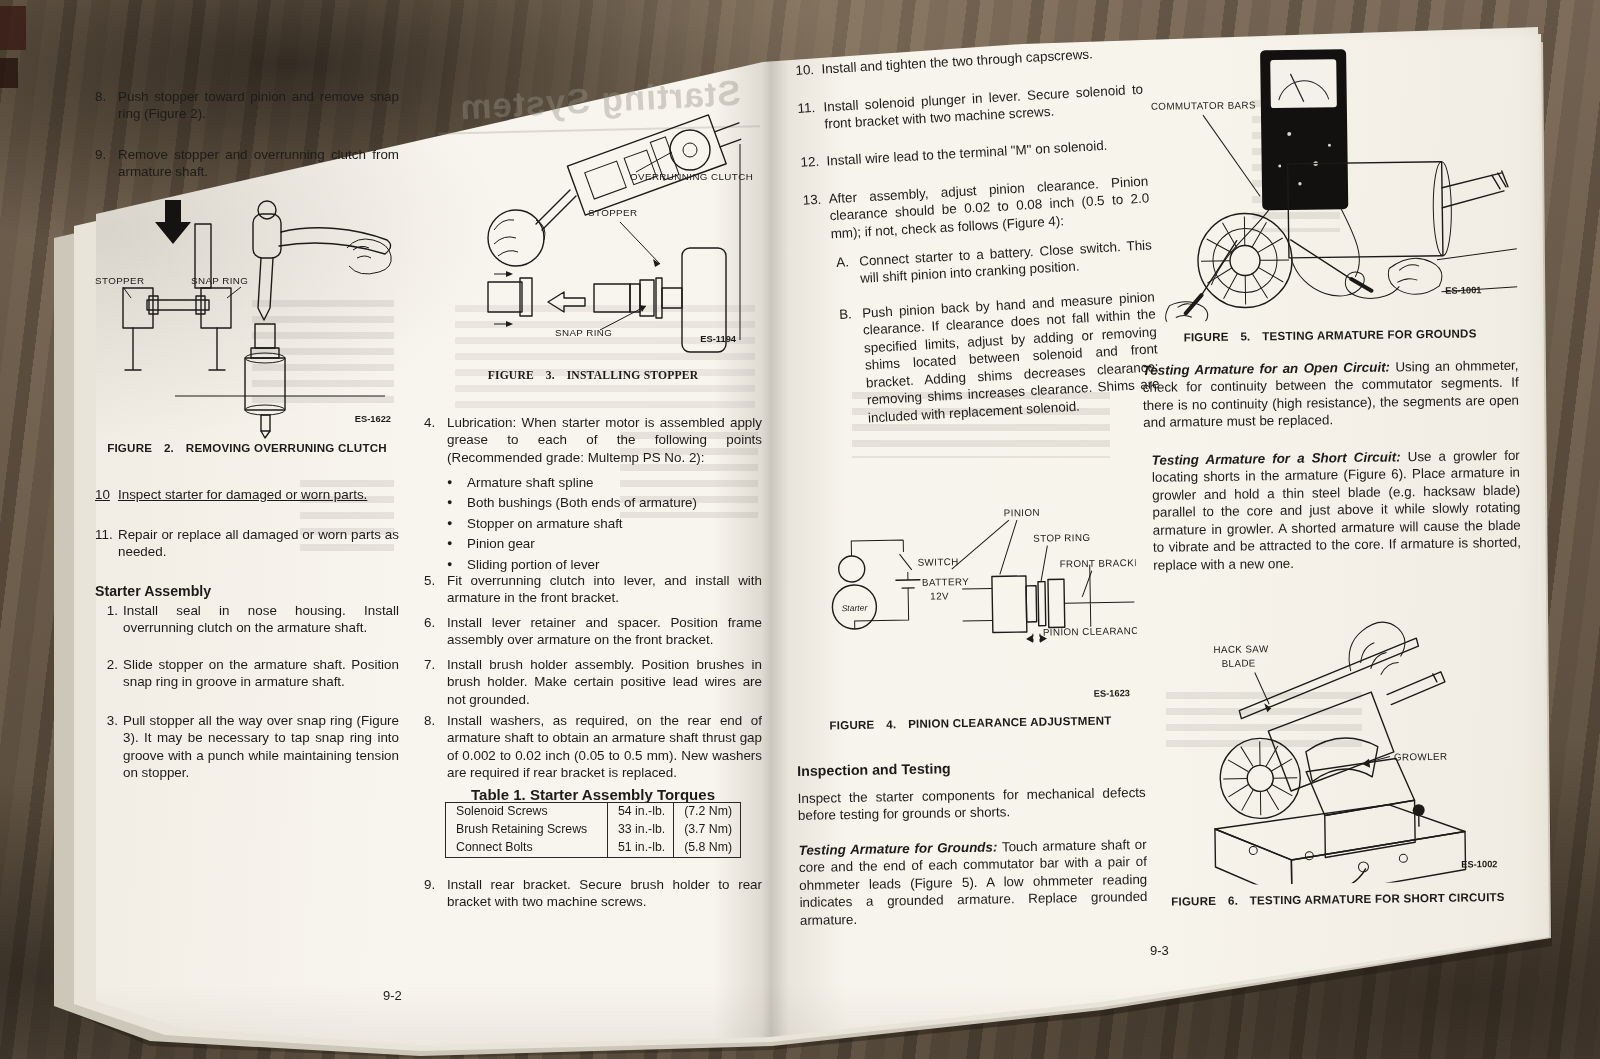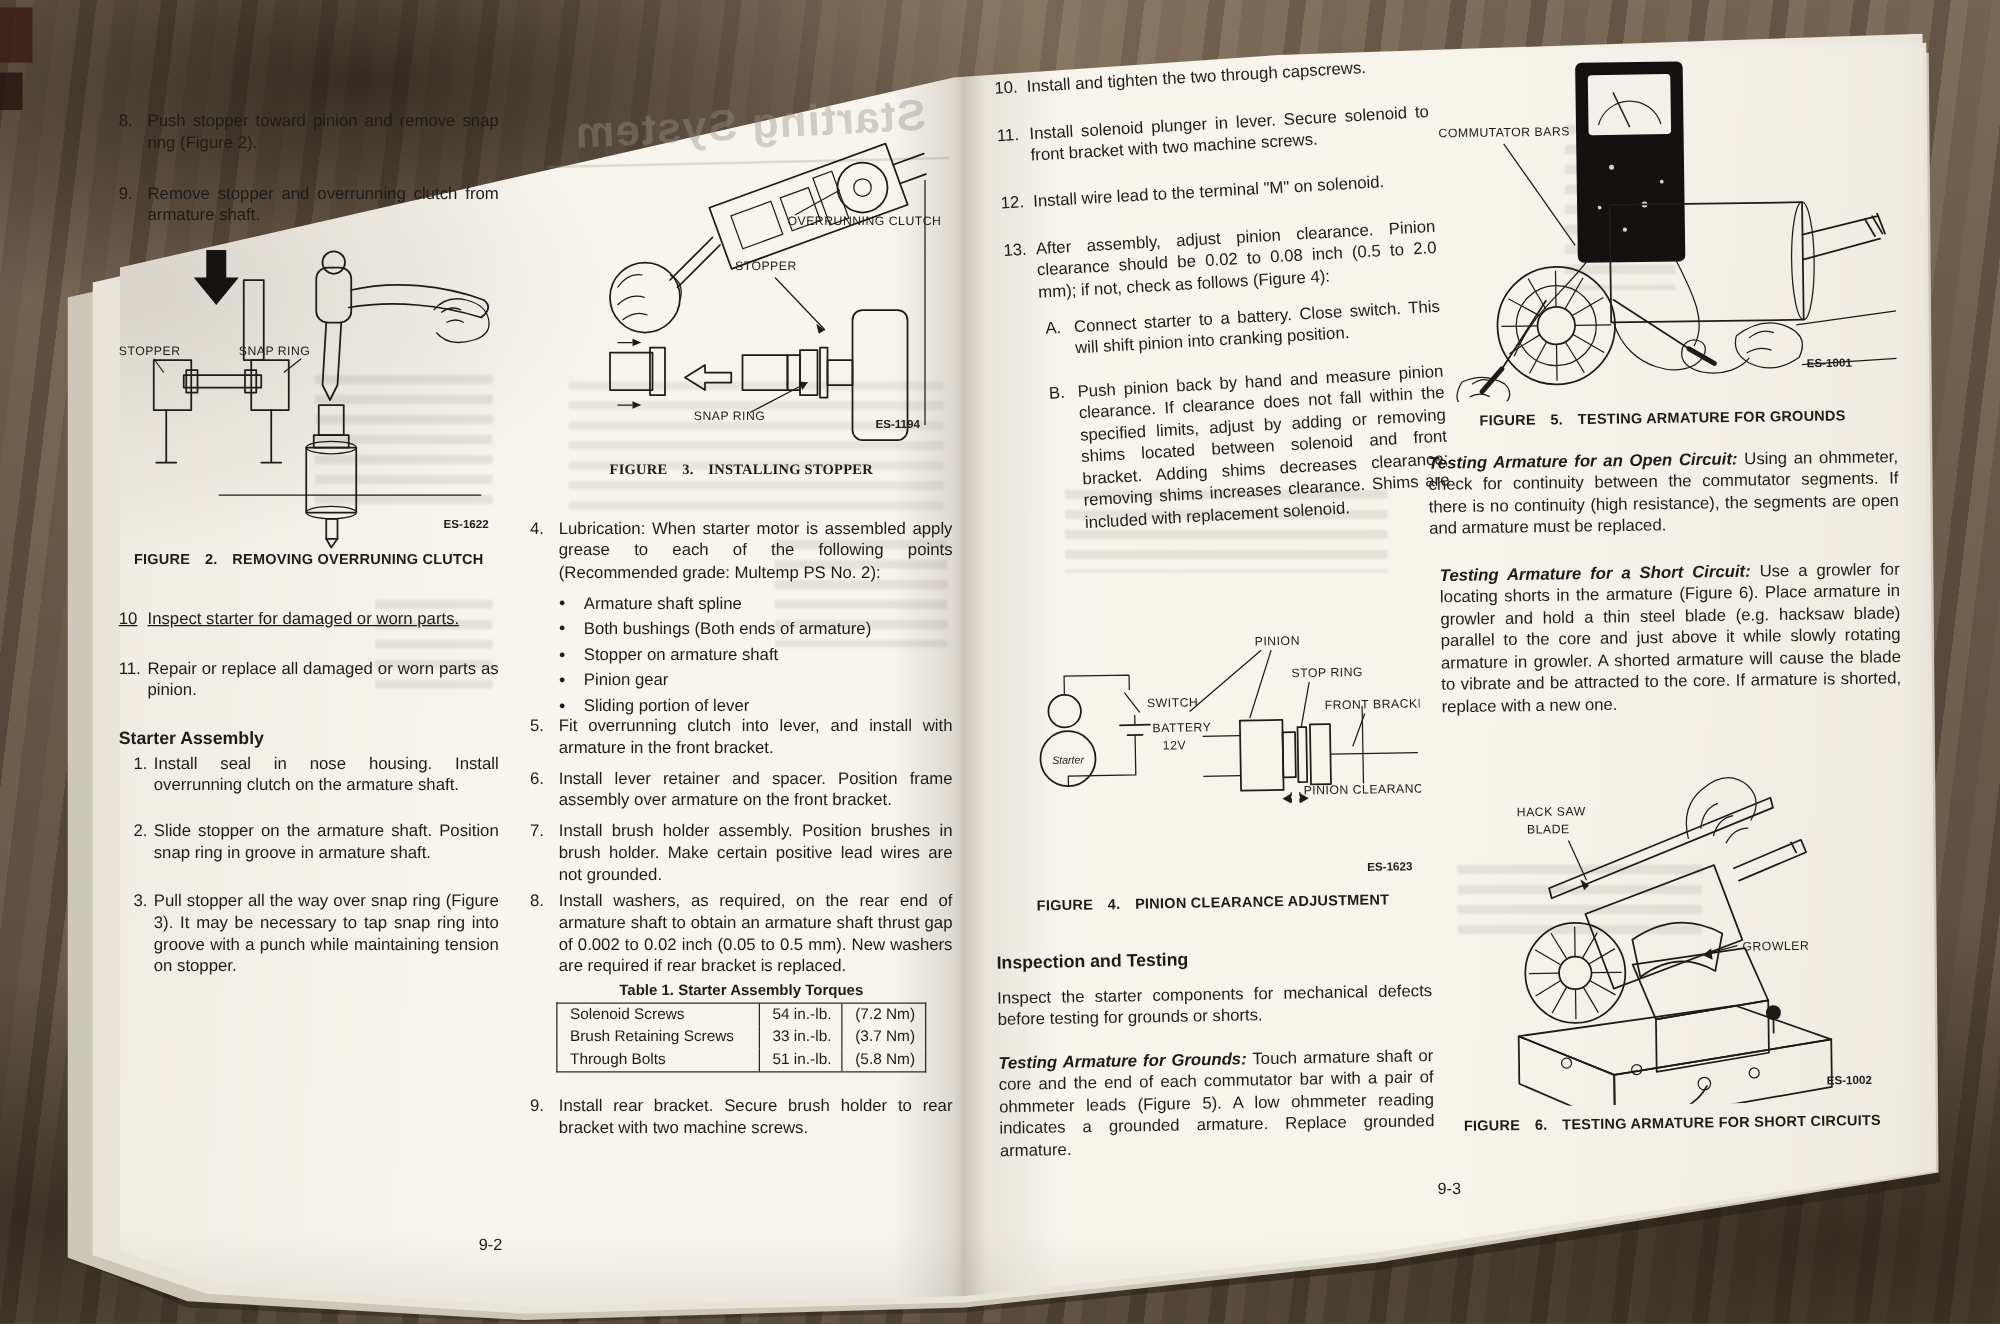--- a/index.html
+++ b/index.html
@@ -30,21 +30,21 @@
       linear-gradient(90deg, rgba(108,98,84,.12), rgba(0,0,0,0) 5%, rgba(0,0,0,0) 95%, rgba(120,110,95,.14)),
       linear-gradient(180deg, rgba(98,88,76,.12), rgba(0,0,0,0) 4%, rgba(0,0,0,0) 93%, rgba(118,106,90,.12));}
   .col{position:absolute;font-size:13.4px;line-height:1.3;}
   .blk{position:absolute;left:0;right:0;}
   .step{display:flex;}
   .num{flex:0 0 23px;}
   .numw{flex:0 0 26px;}
   .txt{flex:1;text-align:justify;}
   .h1{font-weight:bold;font-size:14.2px;}
   .figcap{font-weight:bold;font-size:11.6px;text-align:center;letter-spacing:.2px;}
-  .tablecap{font-weight:bold;font-size:12px;text-align:center;}
+  .tablecap{font-weight:bold;font-size:15px;text-align:center;}
   table.tq{border-collapse:collapse;margin:0 auto;font-size:12.3px;width:296px;border:1.3px solid #2a2826;}
   table.tq td{border-left:1px solid #2a2826;padding:1px 8px 1px 10px;white-space:nowrap;}
   table.tq td:first-child{border-left:none;width:150px;}
   .b{display:flex;margin-bottom:3px;}
   .dot{flex:0 0 20px;font-size:9px;padding-top:3px;}
   .bleed{position:absolute;transform:scaleX(-1) rotate(3deg);font-weight:bold;font-size:35px;
     color:rgba(151,145,136,.40);letter-spacing:1px;white-space:nowrap;}
   .bleedrule{position:absolute;height:2px;background:rgba(150,144,136,.28);}
   .ghost{position:absolute;background:repeating-linear-gradient(180deg,rgba(128,123,116,.15) 0 7px,rgba(0,0,0,0) 7px 16px);filter:blur(.7px);}
   .pagenum{position:absolute;font-size:13px;}
@@ -121,21 +121,21 @@
       </svg>
     </div>
     <div class="blk figcap" style="top:352px;text-align:center;">FIGURE 2. REMOVING OVERRUNING CLUTCH</div>
 
     <div class="blk step" style="top:398px;text-decoration:underline;">
       <span class="num">10</span>
       <span class="txt">Inspect starter for damaged or worn parts.</span>
     </div>
     <div class="blk step" style="top:438px;">
       <span class="num">11.</span>
-      <span class="txt">Repair or replace all damaged or worn parts as pinion.</span>
+      <span class="txt">Repair or replace all damaged or worn parts as needed.</span>
     </div>
     <div class="blk h1" style="top:494px;">Starter Assembly</div>
     <div class="blk step" style="top:514px;">
       <span class="num" style="text-align:right;padding-right:5px;">1.</span>
       <span class="txt">Install seal in nose housing. Install overrunning clutch on the armature shaft.</span>
     </div>
     <div class="blk step" style="top:568px;">
       <span class="num" style="text-align:right;padding-right:5px;">2.</span>
       <span class="txt">Slide stopper on the armature shaft. Position snap ring in groove in armature shaft.</span>
     </div>
@@ -237,21 +237,21 @@
           <td>Solenoid Screws</td>
           <td>54 in.-lb.</td>
           <td>(7.2 Nm)</td>
         </tr>
         <tr>
           <td>Brush Retaining Screws</td>
           <td>33 in.-lb.</td>
           <td>(3.7 Nm)</td>
         </tr>
         <tr>
-          <td>Through Bolts</td>
+          <td>Connect Bolts</td>
           <td>51 in.-lb.</td>
           <td>(5.8 Nm)</td>
         </tr>
       </tbody>
         </table>
     </div>
     <div class="blk step" style="top:788px;">
       <span class="num">9.</span>
       <span class="txt">Install rear bracket. Secure brush holder to rear bracket with two machine screws.</span>
     </div>

